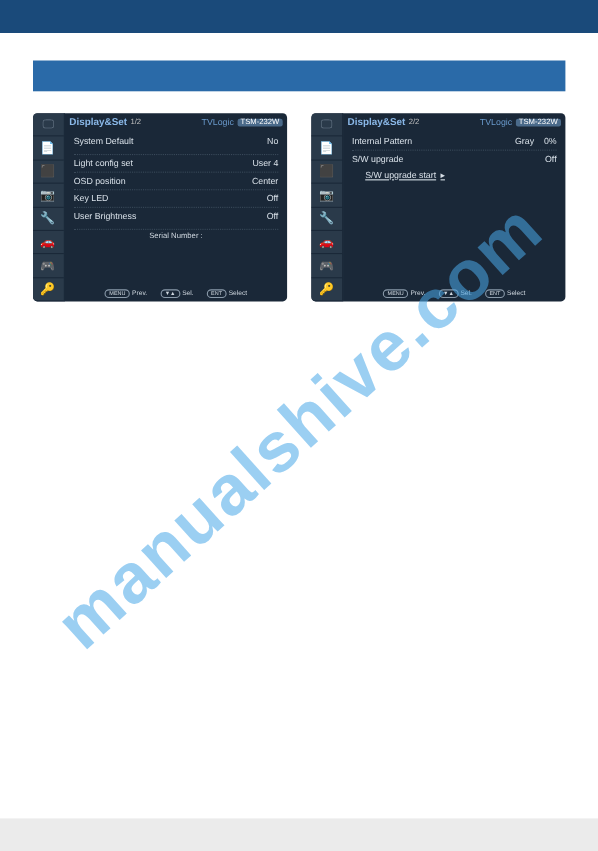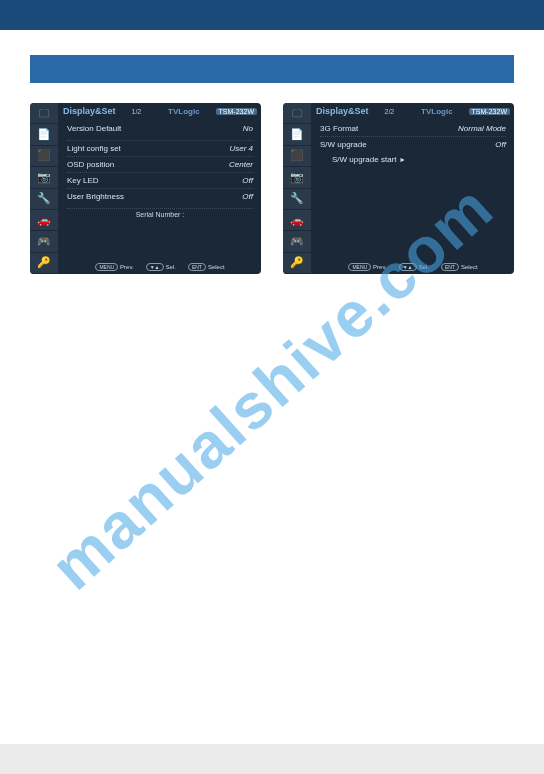--- a/index.html
+++ b/index.html
@@ -58,35 +58,35 @@
   .screen-main {
     flex: 1;
     display: flex;
     flex-direction: column;
   }
   .screen-header {
     height: 16px;
     display: flex;
     align-items: center;
     padding: 0 4px;
-    gap: 16px;
+    gap: 3px;
   }
   .header-title {
     color: #8ab8e8;
     font-size: 9px;
     font-weight: bold;
   }
   .header-page {
     color: #c0c0c0;
     font-size: 7px;
   }
   .header-brand {
     color: #6a9acc;
     font-size: 8px;
-    font-weight: bold;
+    font-weight: normal;
     margin-left: auto;
   }
   .header-model {
     color: #ffffff;
     font-size: 7px;
     background: #4a6a8a;
     padding: 0 3px;
     border-radius: 2px;
   }
   .screen-body {
@@ -107,26 +107,27 @@
   }
   .menu-row:first-child {
     border-top: none;
   }
   .menu-row.spacer {
     border-top: none;
     height: 4px;
     padding: 0;
   }
   .menu-label { color: #d8e0e8; }
-  .menu-value { color: #d8e0e8; font-style: italic; }
+  .menu-value { color: #d8e0e8; }
   .menu-sub {
     padding-left: 12px;
     display: flex;
     align-items: center;
     gap: 4px;
+    text-decoration: underline;
   }
   .menu-sub .arrow { color: #d8e0e8; font-size: 8px; }
   .slider-track {
     width: 70px;
     height: 4px;
     background: #9aaabb;
     border-radius: 2px;
     display: inline-block;
     margin-right: 4px;
   }
@@ -210,21 +211,21 @@
       </div>
       <div class="screen-main">
         <div class="screen-header">
           <span class="header-title">Display&amp;Set</span>
           <span class="header-page">1/2</span>
           <span class="header-brand">TVLogic</span>
           <span class="header-model">TSM-232W</span>
         </div>
         <div class="screen-body">
           <div class="menu-row">
-            <span class="menu-label">Version Default</span>
+            <span class="menu-label">System Default</span>
             <span class="menu-value">No</span>
           </div>
           <div class="menu-row spacer"></div>
           <div class="menu-row">
             <span class="menu-label">Light config set</span>
             <span class="menu-value">User 4</span>
           </div>
           <div class="menu-row">
             <span class="menu-label">OSD position</span>
             <span class="menu-value">Center</span>
@@ -270,22 +271,26 @@
       </div>
       <div class="screen-main">
         <div class="screen-header">
           <span class="header-title">Display&amp;Set</span>
           <span class="header-page">2/2</span>
           <span class="header-brand">TVLogic</span>
           <span class="header-model">TSM-232W</span>
         </div>
         <div class="screen-body">
           <div class="menu-row">
-            <span class="menu-label">3G Format</span>
-            <span class="menu-value">Normal Mode</span>
+            <span class="menu-label">Internal Pattern</span>
+            <span>
+              <span class="menu-value">Gray</span>
+              &nbsp;&nbsp;
+              <span class="menu-value">0%</span>
+            </span>
           </div>
           <div class="menu-row">
             <span class="menu-label">S/W upgrade</span>
             <span class="menu-value">Off</span>
           </div>
           <div class="menu-row" style="border-top:none">
             <span class="menu-label menu-sub">
               <span>S/W upgrade start</span>
               <span class="arrow">▸</span>
             </span>

